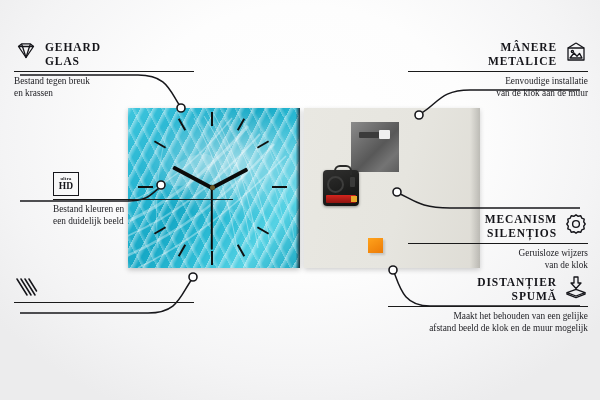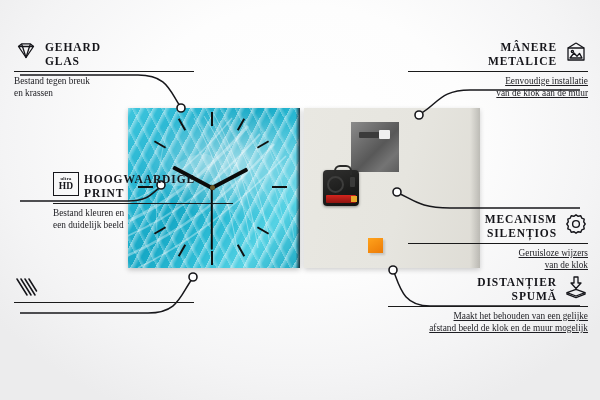--- a/index.html
+++ b/index.html
@@ -80,21 +80,21 @@
   .feat .rule{height:1px;background:#1a1a1a;margin:3px 0 4px;}
   .feat .desc{font-size:9.3px;line-height:11.6px;color:#1d1d22;white-space:pre-line;}
   .feat .ico{width:24px;height:24px;flex:0 0 24px;color:#15151a;}
   .feat .ico svg{display:block;width:24px;height:24px;}
 
   .f-left .head{justify-content:flex-start;}
   .f-left .title{text-align:left;}
   .f-left .desc{text-align:left;}
   .f-right .head{justify-content:flex-end;}
   .f-right .title{text-align:right;}
-  .f-right .desc{text-align:right;text-decoration:underline;}
+  .f-right .desc{text-align:right;}
 
   
   #f-gehard   {left:14px; top:40px;  width:180px;}
   #f-print    {left:14px; top:172px; width:180px;margin-left:39px;}
   #f-randen   {left:14px; top:275px; width:180px;}
   #f-manere   {right:12px;top:40px;  width:180px;}
   #f-mecanism {right:12px;top:172px; width:180px;margin-top:40px;}
   #f-distant  {right:12px;top:275px; width:200px;}
 
   .hd-box{border:1.6px solid #15151a;width:24px;height:22px;display:flex;flex-direction:column;
@@ -210,22 +210,20 @@
   </div>
 
   <div class="feat f-left" id="f-print">
     <div class="head">
       <span class="ico">
         <span class="hd-box">
           <span class="u">ultra</span>
           <span class="h">HD</span>
         </span>
       </span>
-      <span class="title">HOOGWAARDIGE
-PRINT</span>
     </div>
     <div class="rule"></div>
     <div class="desc">Bestand kleuren en
 een duidelijk beeld</div>
   </div>
 
   <div class="feat f-left" id="f-randen">
     <div class="head">
       <span class="ico">
         <svg viewBox="0 0 24 24" fill="none" stroke="currentColor" stroke-width="1.5" stroke-linecap="round">

